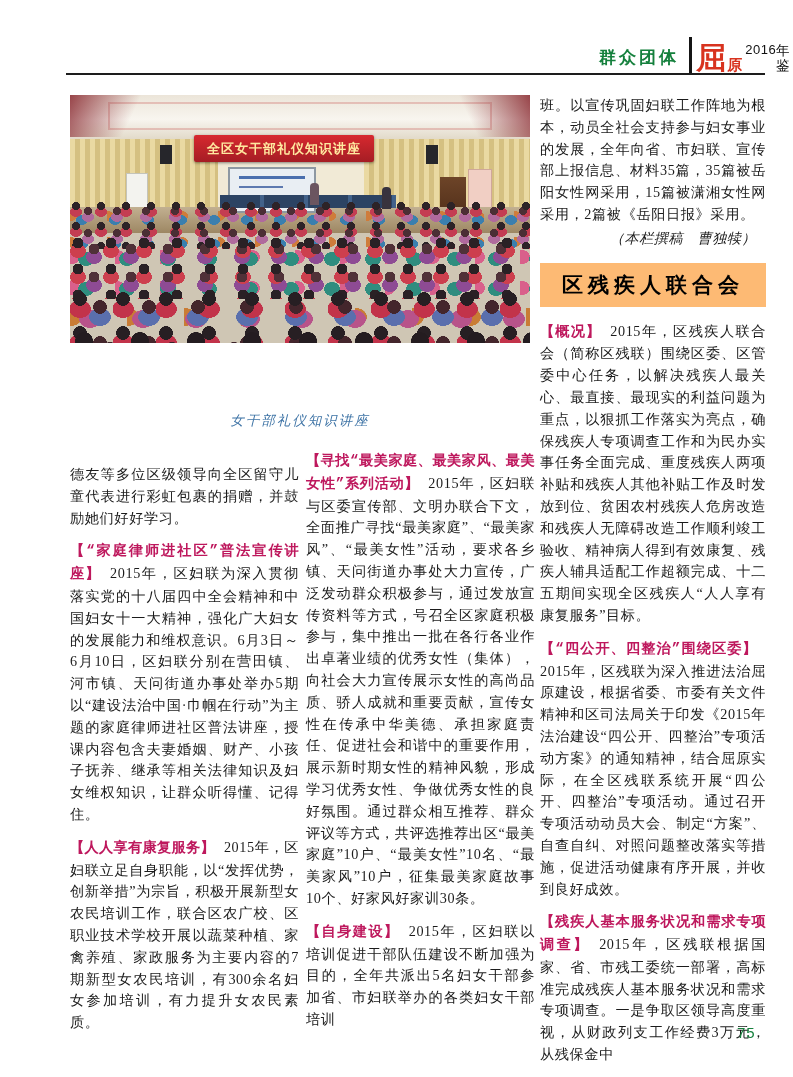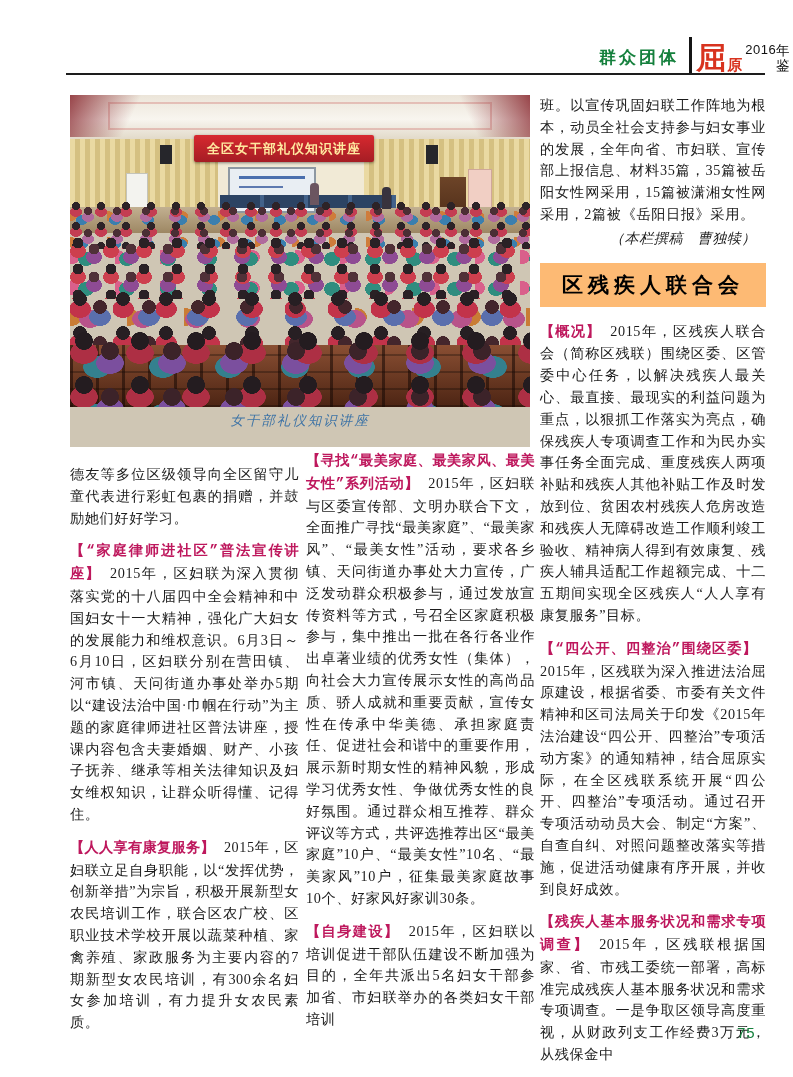--- a/index.html
+++ b/index.html
@@ -12,21 +12,21 @@
   .logo{position:absolute;top:37px;left:689px;display:flex;align-items:flex-end;}
   .logo-bar{width:4px;height:36px;background:#151515;margin-right:4px;}
   .logo-qu{font-family:"Liberation Sans",sans-serif;font-weight:900;font-size:30px;line-height:30px;color:#d8331f;}
   .logo-yuan{font-family:"Liberation Sans",sans-serif;font-weight:700;font-size:15px;line-height:15px;color:#d8331f;margin:0 3px 1px 1px;}
   .logo-col{display:flex;flex-direction:row;align-items:flex-start;color:#111;}
   .logo-year{font-family:"Liberation Sans",sans-serif;font-size:13px;line-height:14px;letter-spacing:.5px;}
   .logo-suffix{font-family:"Liberation Sans",sans-serif;font-size:13.5px;line-height:15px;letter-spacing:1px;}
   .hdr-rule{position:absolute;top:73px;left:66px;width:699px;height:2px;background:#1d1d1d;}
 
   
-  .photo{position:absolute;left:70px;top:95px;width:460px;height:352px;overflow:hidden;background:#cfc6b4;}
+  .photo{position:absolute;left:70px;top:95px;width:460px;height:248px;overflow:hidden;background:#cfc6b4;}
   .ceiling{position:absolute;left:0;top:0;width:100%;height:44px;
            background:linear-gradient(180deg,#ece5d9 0%,#f8f5ef 55%,#e2dac9 100%);}
   .ceil-trim{position:absolute;left:38px;right:38px;top:7px;height:24px;border:2px solid rgba(213,138,132,.45);}
   .corner{position:absolute;top:0;width:96px;height:42px;}
   .corner.l{left:0;background:linear-gradient(115deg,rgba(137,40,48,.85),rgba(137,40,48,0) 62%);}
   .corner.r{right:0;background:linear-gradient(245deg,rgba(137,40,48,.85),rgba(137,40,48,0) 62%);}
   .wall{position:absolute;left:0;top:44px;width:100%;height:76px;background:#f1ead6;}
   .curtain{position:absolute;top:0;height:100%;
            background:repeating-linear-gradient(90deg,#ead9a2 0 5px,#d5c081 5px 10px);}
   .curtain.l{left:0;width:148px;}

